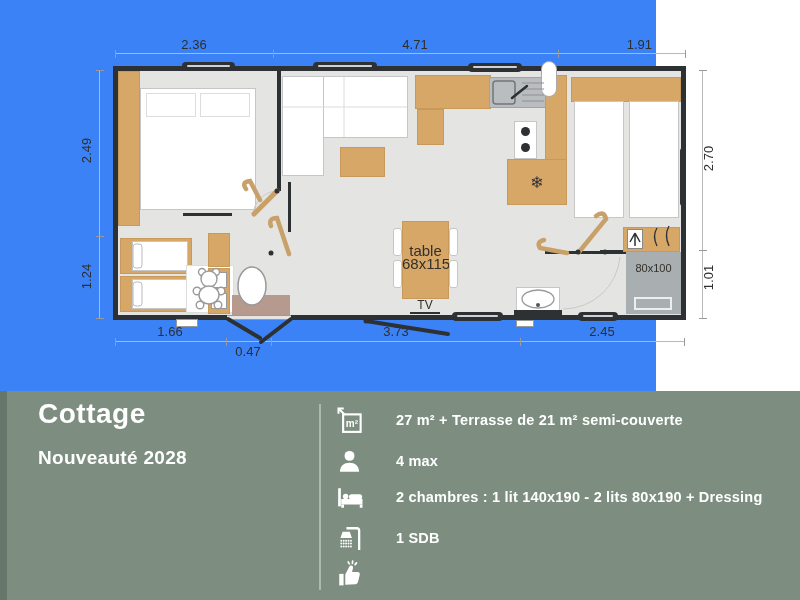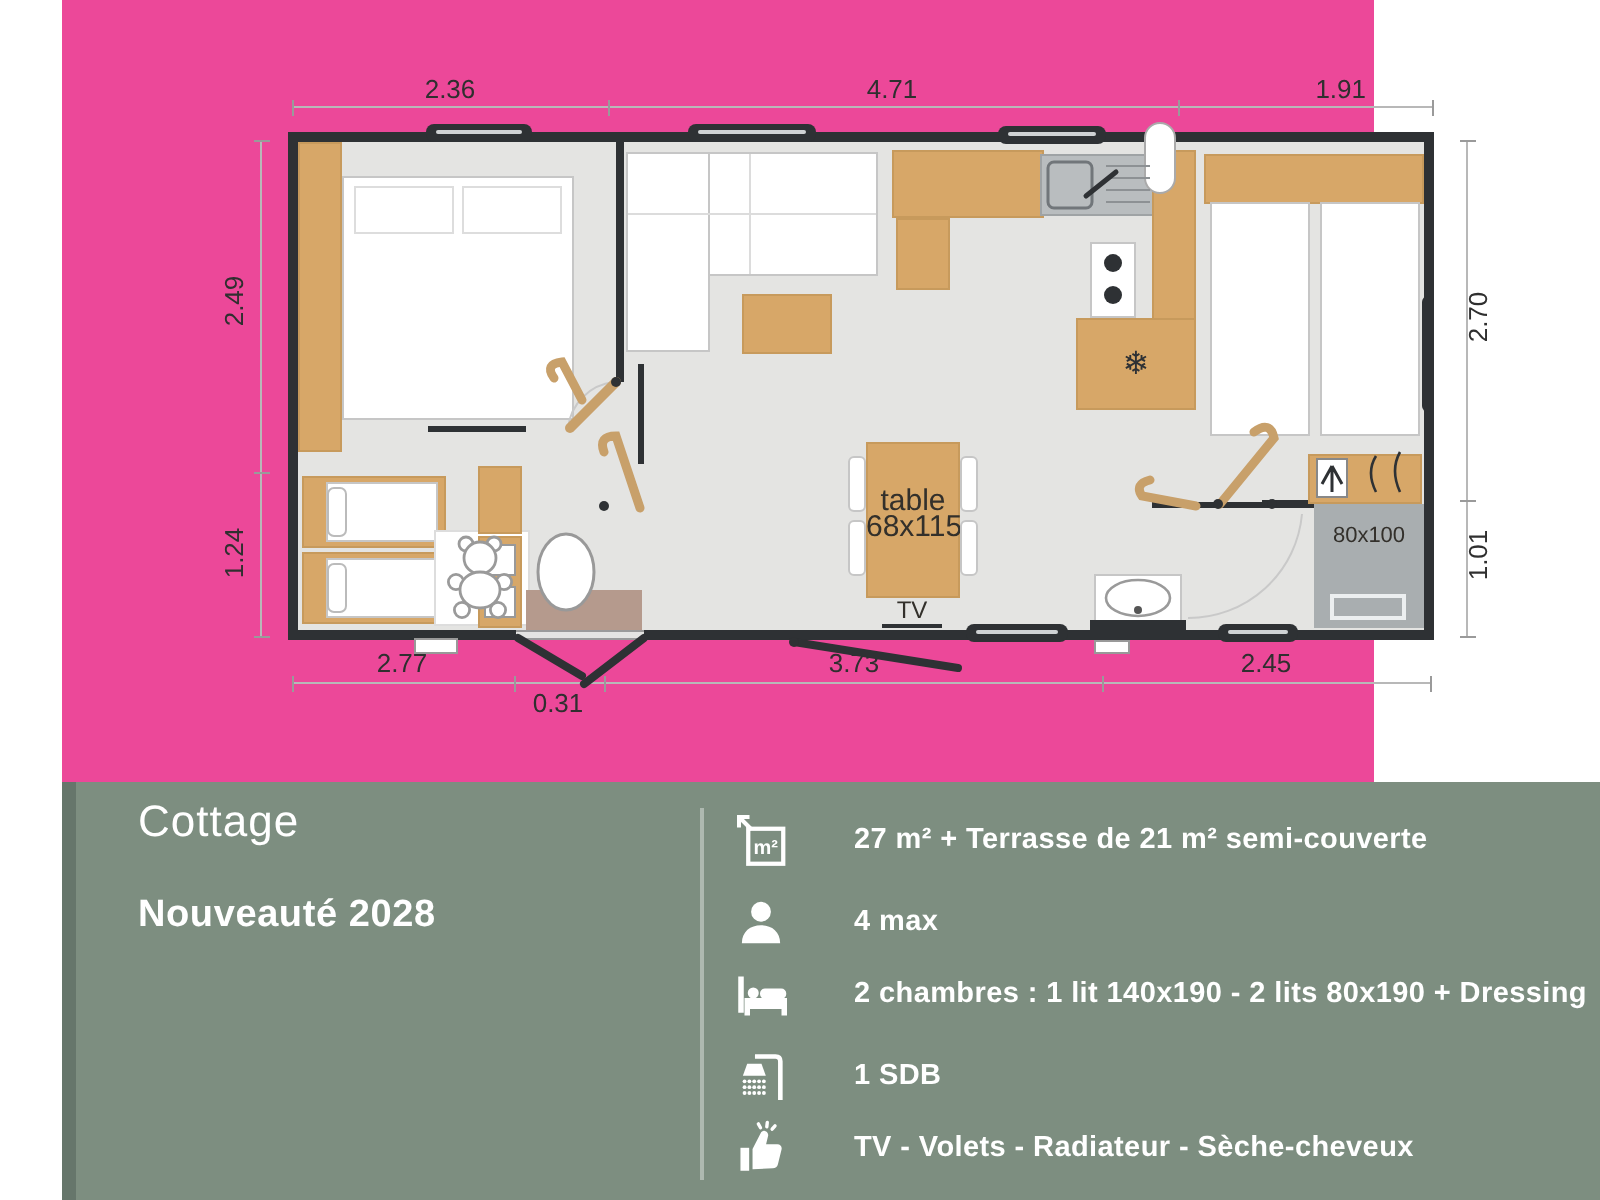--- a/index.html
+++ b/index.html
@@ -1,39 +1,39 @@
 <!DOCTYPE html>
 <html><head>
 <meta charset="utf-8">
 <style>
   html,body{margin:0;padding:0;}
   body{width:800px;height:600px;overflow:hidden;background:#fff;
        font-family:"Liberation Sans",sans-serif;}
-  .stage{position:relative;width:656px;height:600px;background:#ec4899;margin-left:31px;}
+  .stage{position:relative;width:656px;height:600px;background:#3b82f6;}
   .abs{position:absolute;box-sizing:border-box;}
   
   .plan-box{left:113px;top:66px;width:573px;height:254px;background:#e4e4e2;
             border:5px solid #2e3134;}
   .dimline{background:#b8b8b8;}
   .tickv{width:1px;height:8px;background:#9a9a9a;}
   .tickh{width:8px;height:1px;background:#9a9a9a;}
   .dimlab{font-size:13px;color:#2f2f2f;text-align:center;width:60px;height:15px;line-height:15px;}
   .rot{transform:rotate(-90deg);}
   .wood{background:#d7a768;border:1px solid #c79a5c;}
   .whitebox{background:#fff;border:1px solid #c6c6c6;}
   .dark{background:#2e3134;}
   .winbar{background:#2e3134;border-radius:4px;}
   .winbar span{position:absolute;left:5px;right:5px;top:3px;height:2px;background:#cfd2d4;border-radius:1px;}
   .graybox{background:#b9bdbf;border:1px solid #9fa3a5;}
   .planlab{color:#33302b;text-align:center;}
   
   .panel{left:0;top:391px;width:800px;height:209px;background:#7d8e80;}
   .panel-strip{left:0;top:391px;width:7px;height:209px;background:#66766b;}
   .panel-divider{left:319px;top:404px;width:2px;height:186px;background:rgba(255,255,255,.38);}
-  .title{left:38px;top:398px;color:#fff;font-size:22px;font-weight:400;letter-spacing:.5px;}
+  .title{left:38px;top:398px;color:#fff;font-size:28px;font-weight:700;letter-spacing:.5px;}
   .subtitle{left:38px;top:447px;color:#fff;font-size:19px;font-weight:700;letter-spacing:.3px;}
   .spec-row{left:334px;width:460px;height:32px;display:flex;align-items:center;}
   .spec-icon{width:31px;height:30px;flex:0 0 31px;margin-right:31px;display:flex;align-items:center;justify-content:center;}
   .spec-text{color:#fff;font-size:14.5px;font-weight:700;letter-spacing:.2px;white-space:nowrap;}
 </style>
 </head>
 <body>
 
 <div class="stage">
 
@@ -58,22 +58,22 @@
     <div class="abs tickh" style="left:96px;top:318px;"></div>
 
     <div class="abs dimline" style="left:702px;top:70px;width:1px;height:248px;"></div>
     <div class="abs tickh" style="left:699px;top:70px;"></div>
     <div class="abs tickh" style="left:699px;top:250px;"></div>
     <div class="abs tickh" style="left:699px;top:318px;"></div>
 
     <div class="abs dimlab" style="left:164px;top:37px;">2.36</div>
     <div class="abs dimlab" style="left:385px;top:37px;">4.71</div>
     <div class="abs dimlab" style="left:592px;top:37px;text-align:right;">1.91</div>
-    <div class="abs dimlab" style="left:140px;top:324px;">2.77</div>
-    <div class="abs dimlab" style="left:218px;top:344px;">0.31</div>
+    <div class="abs dimlab" style="left:140px;top:324px;">1.66</div>
+    <div class="abs dimlab" style="left:218px;top:344px;">0.47</div>
     <div class="abs dimlab" style="left:366px;top:324px;">3.73</div>
     <div class="abs dimlab" style="left:572px;top:324px;">2.45</div>
     <div class="abs dimlab rot" style="left:56px;top:143px;">2.49</div>
     <div class="abs dimlab rot" style="left:56px;top:269px;">1.24</div>
     <div class="abs dimlab rot" style="left:678px;top:151px;">2.70</div>
     <div class="abs dimlab rot" style="left:678px;top:270px;">1.01</div>
 
     <div class="abs plan-box"></div>
 
     <div class="abs dark" style="left:277px;top:71px;width:4px;height:120px;"></div>
@@ -295,16 +295,15 @@
       <svg width="29" height="29" viewBox="0 0 24 24">
         <rect x="3.5" y="11.5" width="3.6" height="9.5" fill="#fff"></rect>
         <path d="M8.5 20.4 V12 l3.4-6.6 c.3-.7 1-1.1 1.7-.9 1 .2 1.6 1.2 1.3 2.2 L14.1 10 h4.7 c1.2 0 2 1.1 1.7 2.2 l-1.5 6.1 c-.2 1-1.1 1.7-2.1 1.7 z" fill="#fff"></path>
         <g stroke="#fff" stroke-width="1.4" stroke-linecap="round">
           <line x1="11.8" y1="3.2" x2="10.9" y2="1.6"></line>
           <line x1="14.4" y1="2.8" x2="14.6" y2="1"></line>
           <line x1="16.6" y1="3.8" x2="17.8" y2="2.4"></line>
         </g>
       </svg>
     </span>
-    <span class="spec-text">TV - Volets - Radiateur - Sèche-cheveux</span>
   </div>
 
 </div>
 
 </body></html>

